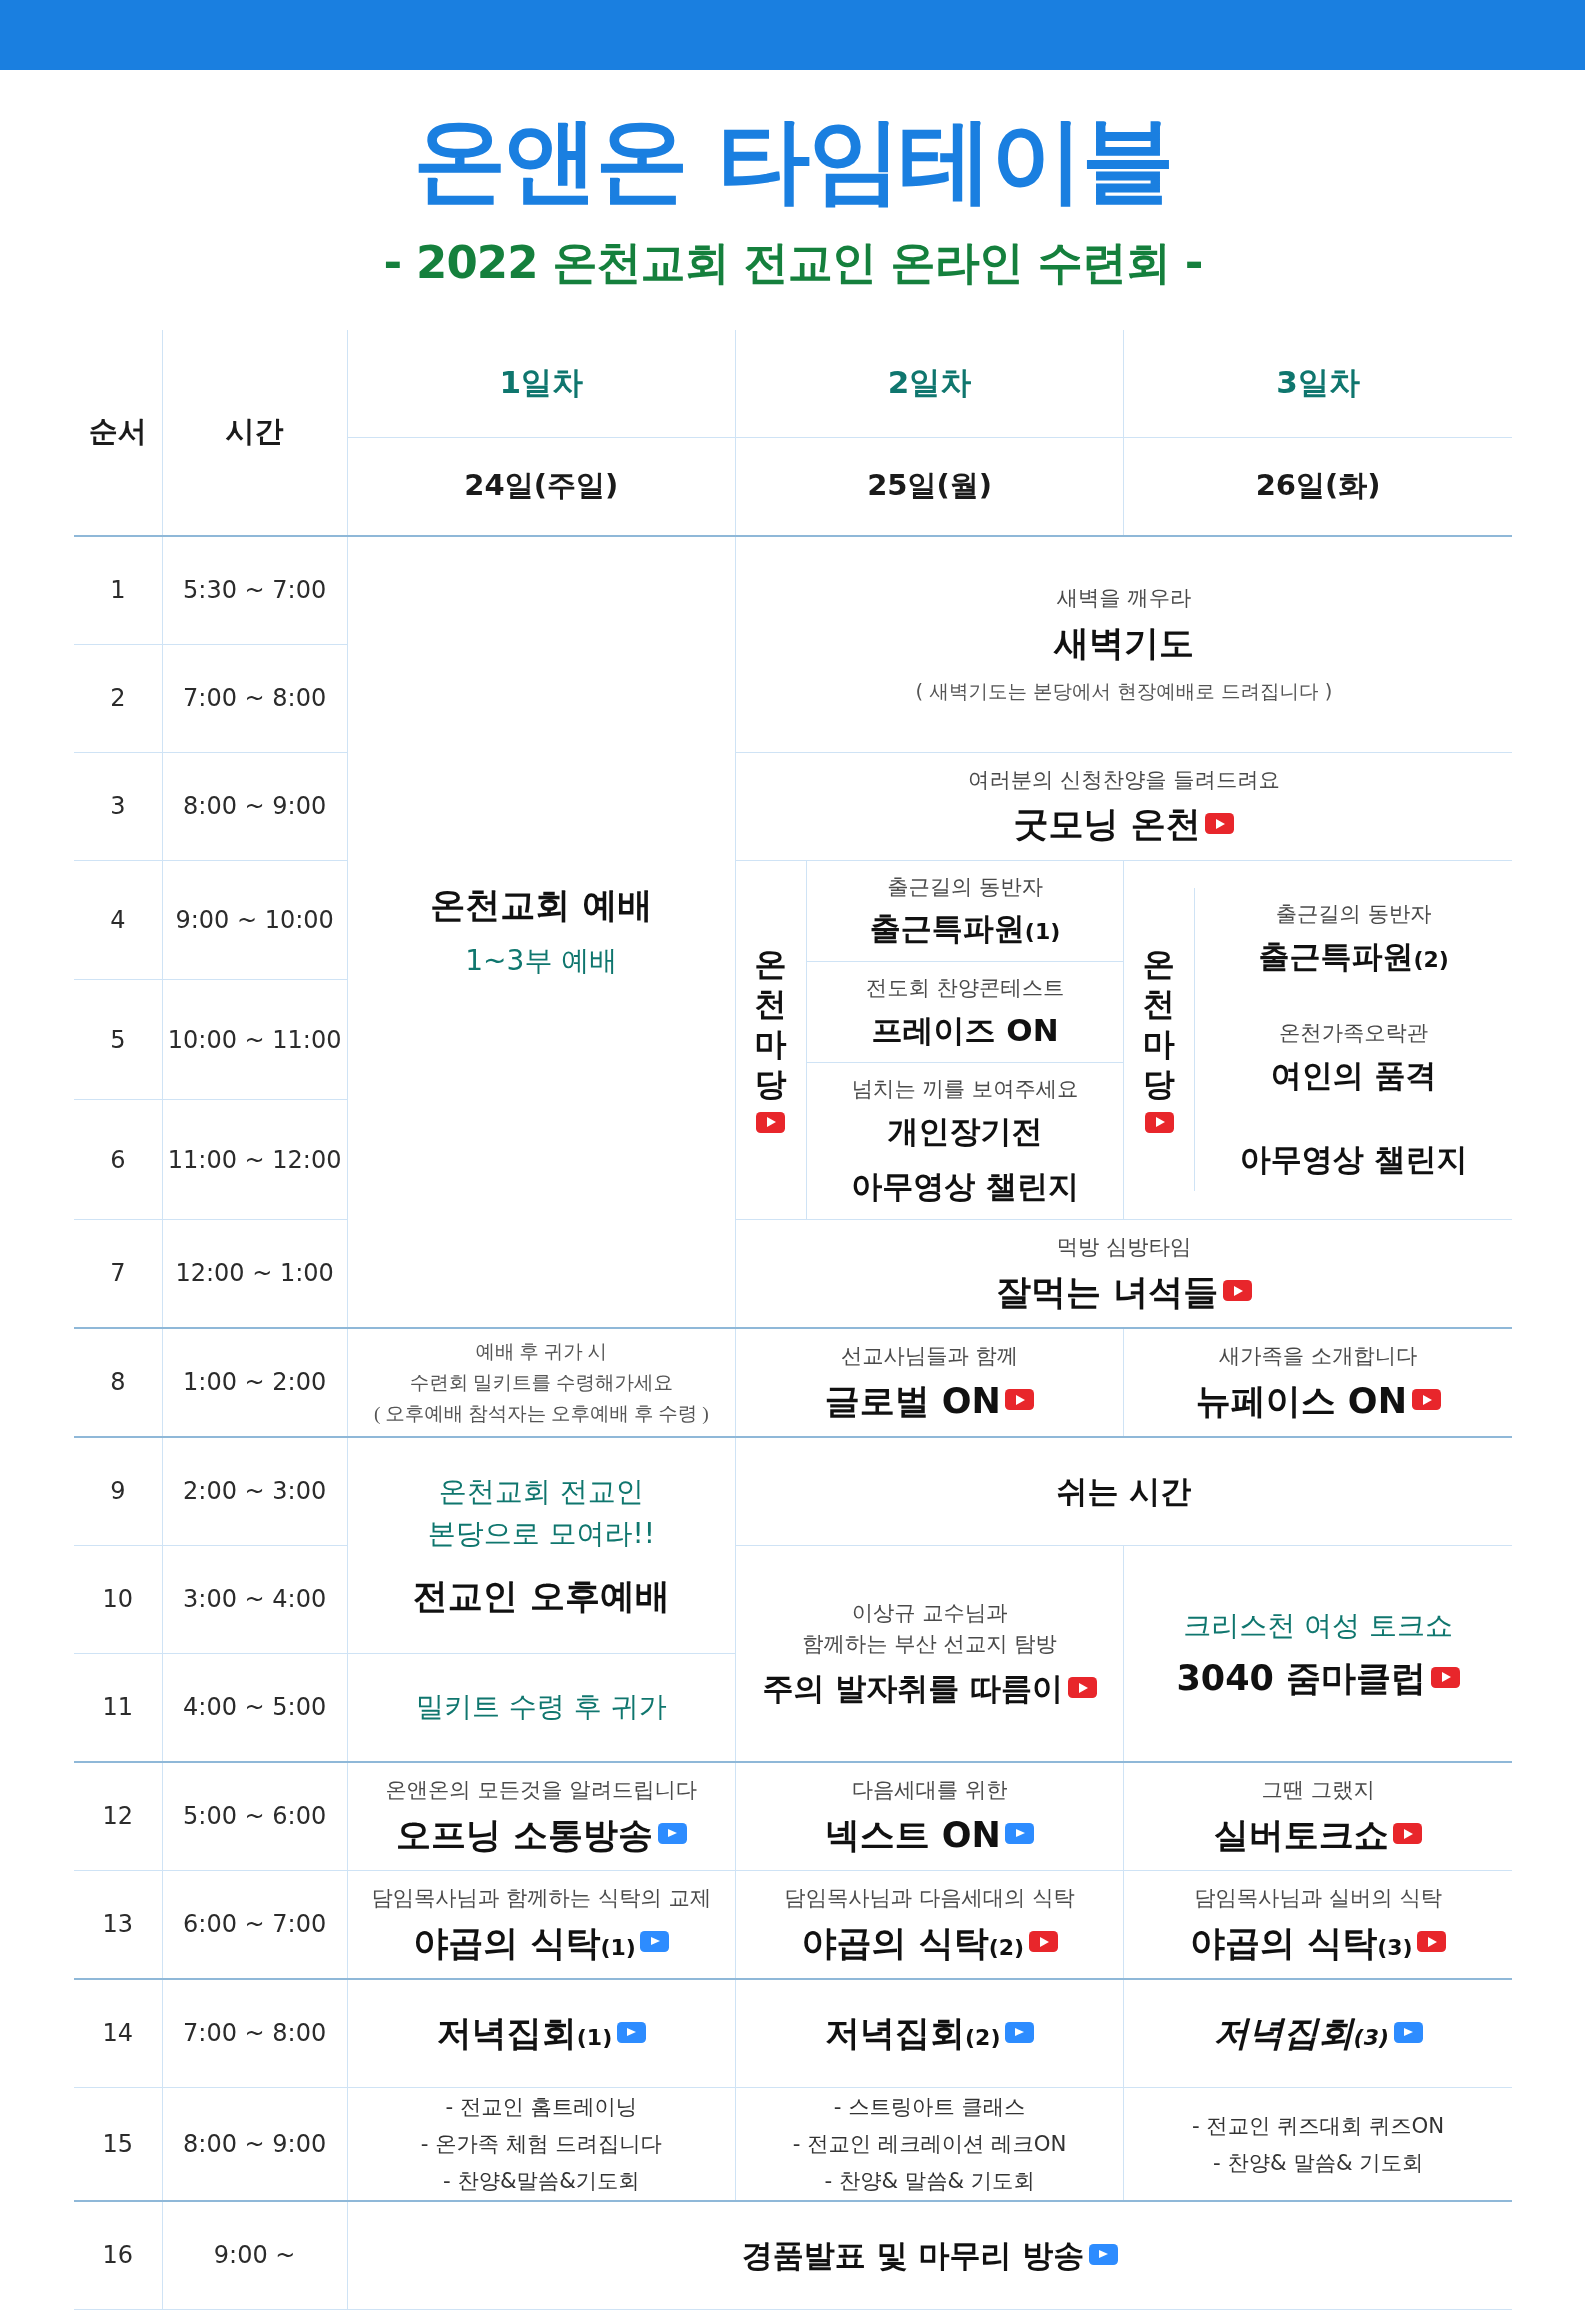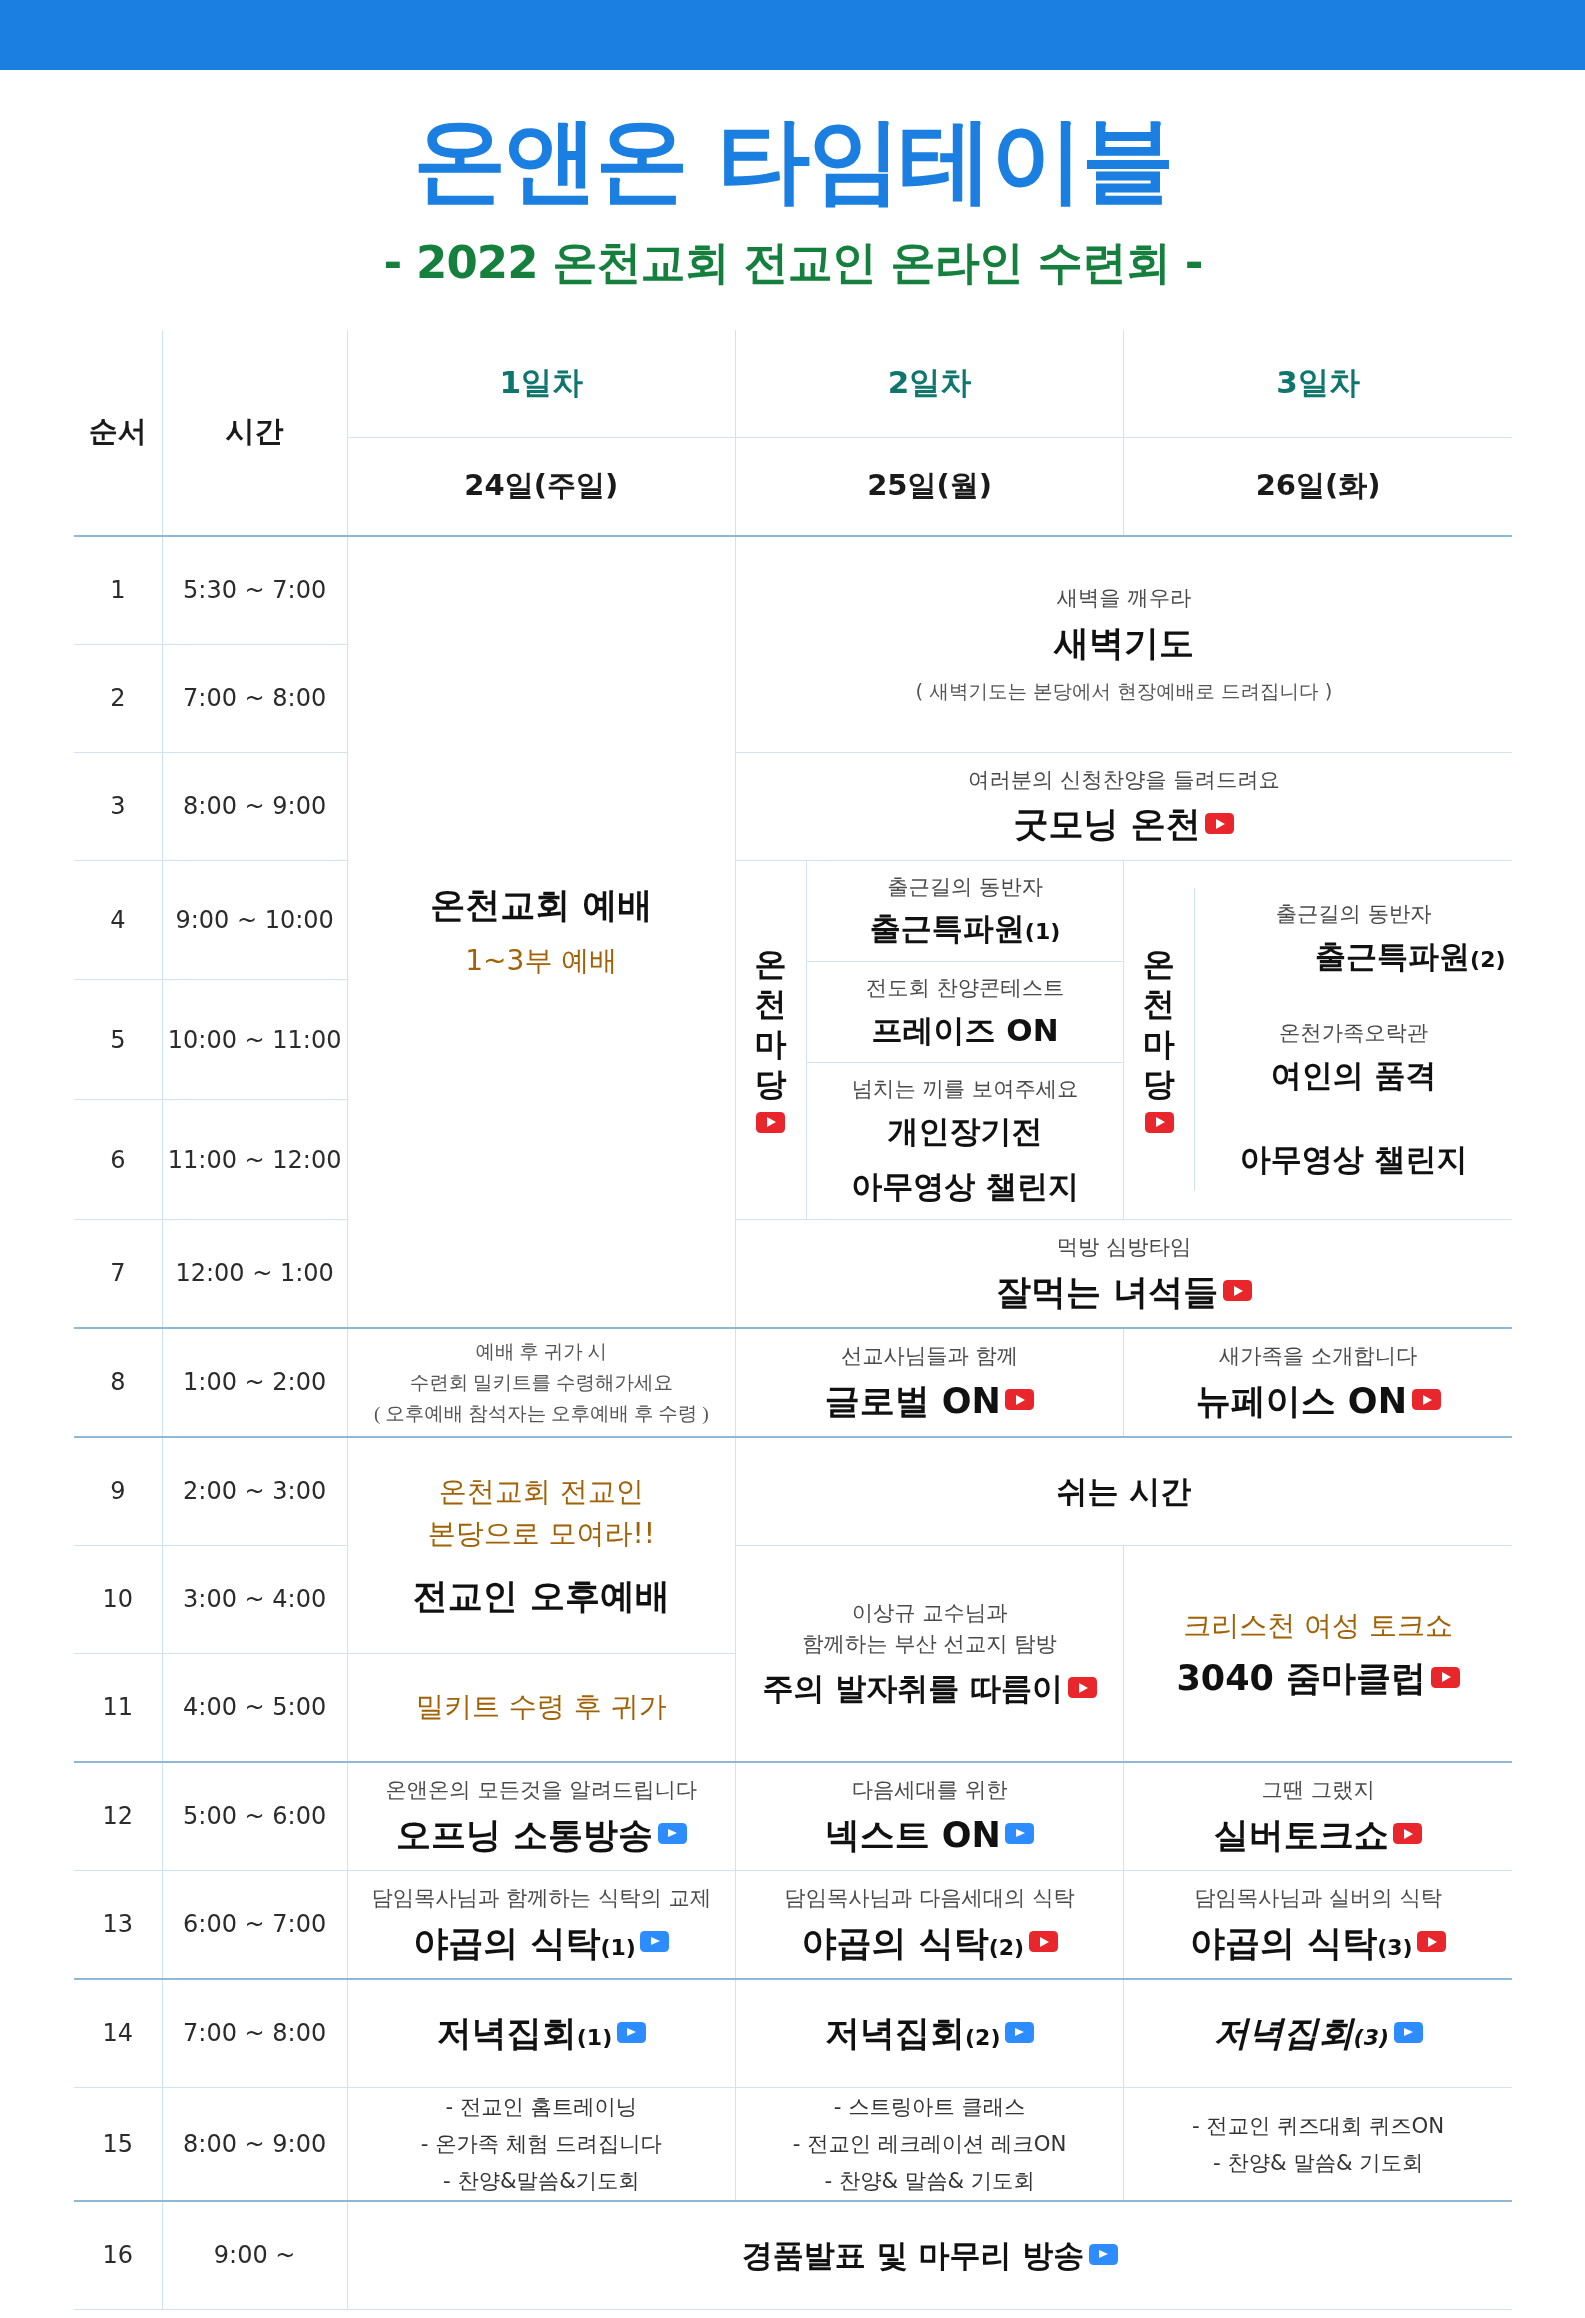--- a/index.html
+++ b/index.html
@@ -107,21 +107,21 @@
     line-height: 1.35;
   }
   .mid {
     font-size: 31px;
     font-weight: bold;
     color: #111;
     line-height: 1.4;
   }
   .plain {
     font-size: 28px;
-    color: #a16207;
+    color: #0f766e;
     line-height: 1.5;
   }
   .note {
     font-size: 19.5px;
     color: #555;
     line-height: 1.6;
   }
   .vert {
     font-size: 32px;
     font-weight: bold;
@@ -281,21 +281,21 @@
           <table style="width:100%;border-collapse:collapse;">
             <tbody>
                 <tr>
               <td style="width:70px;border-right:1.4px solid #cfe3f5;vertical-align:middle;">
                 <div class="vert">온<br>천<br>마<br>당</div>
                 <div style="margin-top:10.2px;"><span class="yt" style="margin-left:0;"></span></div>
               </td>
               <td style="vertical-align:middle;">
                 <div class="cellwrap">
                   <div class="small">출근길의 동반자</div>
-                  <div class="mid" style="margin-top:4.6px;text-align:right;">
+                  <div class="mid" style="margin-top:4.6px;">
                     <span>출근특파원</span><span class="sup">(2)</span>
                   </div>
                 </div>
                 <div class="cellwrap" style="margin-top:18.5px;">
                   <div class="small">온천가족오락관</div>
                   <div class="mid" style="margin-top:4.6px;">여인의 품격</div>
                 </div>
                 <div class="cellwrap" style="margin-top:20.4px;">
                   <div class="mid">아무영상 챌린지</div>
                 </div>

